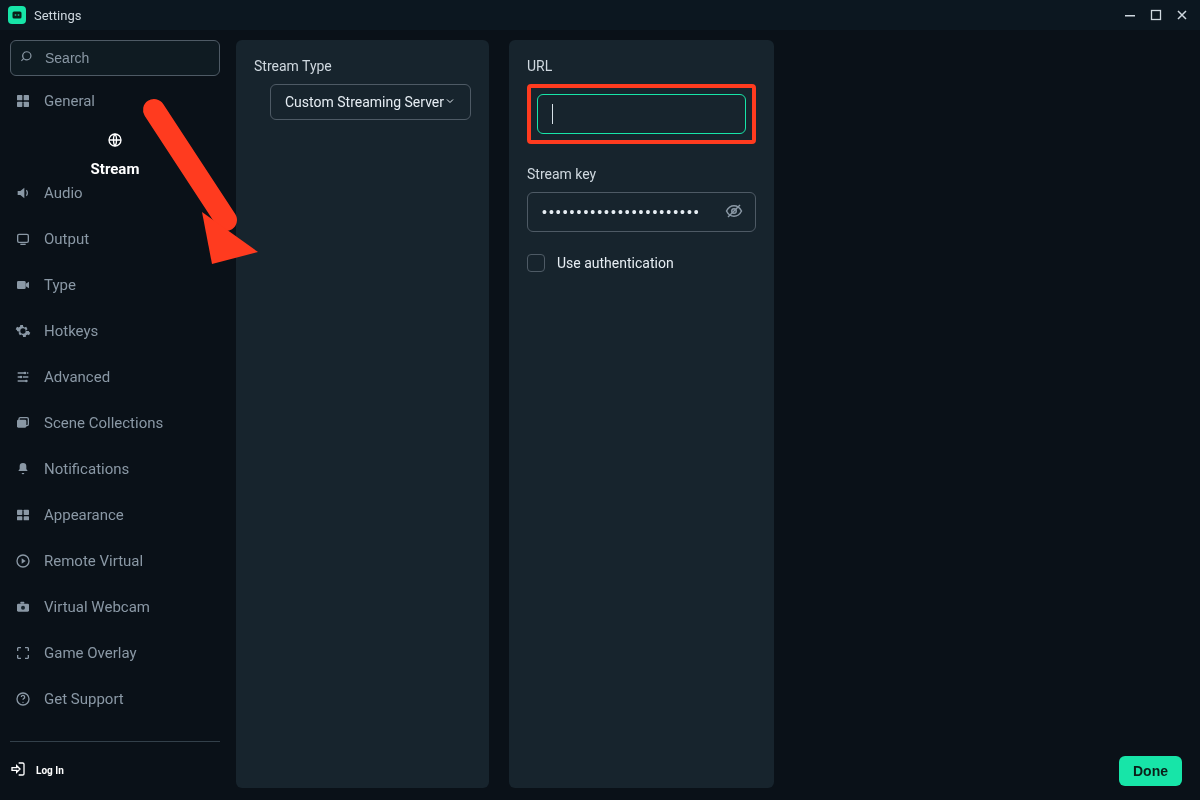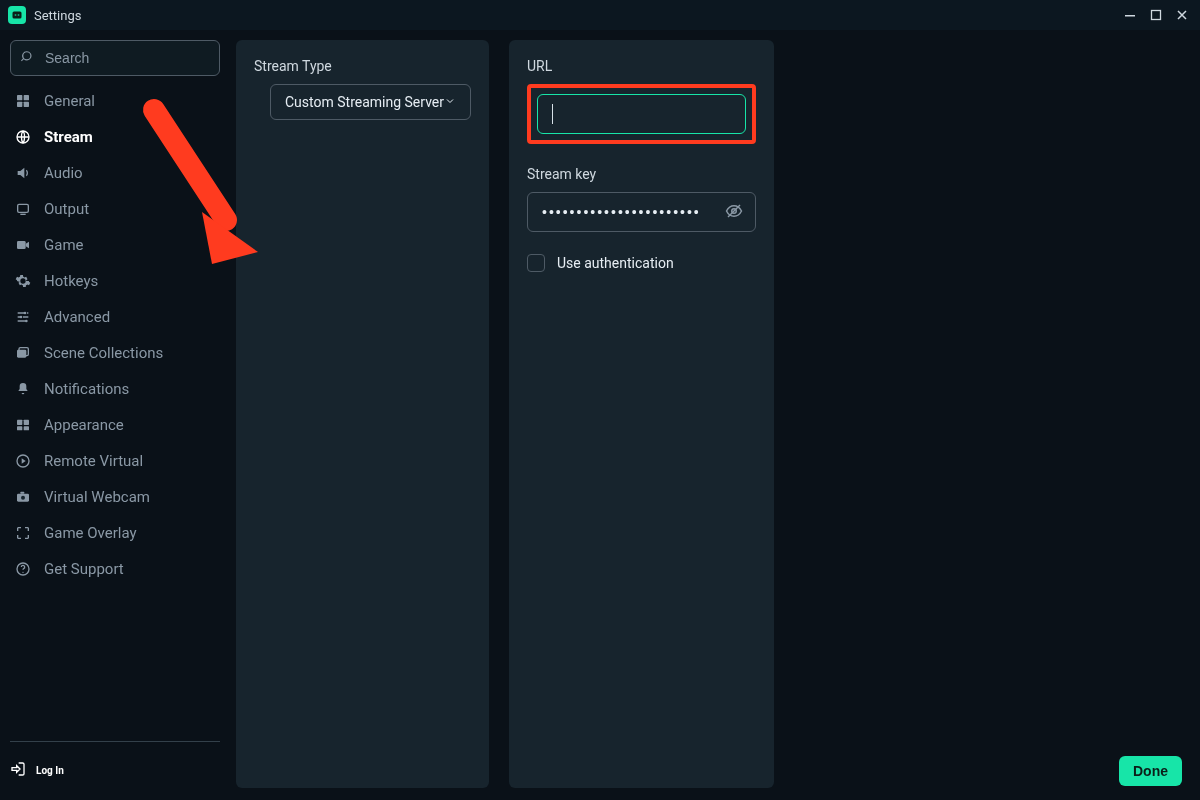--- a/index.html
+++ b/index.html
@@ -65,29 +65,29 @@
     border:1px solid var(--border);border-radius:6px;
     background:var(--panel2);
     margin-bottom:10px;
   }
   .search svg{width:14px;height:14px;fill:var(--muted);}
   .search input{
     flex:1;border:none;outline:none;background:transparent;color:var(--text);
     font-size:14px;
   }
   .search input::placeholder{color:var(--muted);}
-  .nav{display:flex;flex-direction:column;gap:6px;}
+  .nav{display:flex;flex-direction:column;gap:16px;}
   .nav-item{
     display:flex;align-items:center;gap:12px;
     height:30px;padding:0 4px;color:var(--muted);
     border-radius:4px;
   }
   .nav-item .ico{width:18px;display:flex;justify-content:center;}
   .nav-item .ico svg{width:16px;height:16px;fill:currentColor;}
-  .nav-item.active{color:#fff;font-weight:700;}
+  .nav-item.active{color:#fff;font-weight:700;flex-direction:column;}
   .nav-label{font-size:15px;}
 
   .sidebar-bottom{
     margin-top:auto;padding-top:10px;
     border-top:1px solid var(--border-soft);
   }
   .login{
     display:flex;align-items:center;gap:10px;
     height:36px;color:#fff;font-weight:700;font-size:10px;
   }
@@ -240,21 +240,21 @@
             </span>
           <span class="nav-label">Output</span>
         </div>
         <div class="nav-item">
           <span class="ico">
               <svg viewBox="0 0 24 24">
                 <rect x="3" y="6" width="13" height="12" rx="2"></rect>
                 <path d="M16 10l5-3v10l-5-3z"></path>
               </svg>
             </span>
-          <span class="nav-label">Game</span>
+          <span class="nav-label">Type</span>
         </div>
         <div class="nav-item">
           <span class="ico">
               <svg viewBox="0 0 24 24">
                 <path d="M12 8a4 4 0 1 0 0 8 4 4 0 0 0 0-8zm9 4a7 7 0 0 1-.1 1.2l2.1 1.6-2 3.4-2.5-1a7 7 0 0 1-2 1.2l-.4 2.6h-4l-.4-2.6a7 7 0 0 1-2-1.2l-2.5 1-2-3.4 2.1-1.6A7 7 0 0 1 3 12a7 7 0 0 1 .1-1.2L1 9.2l2-3.4 2.5 1a7 7 0 0 1 2-1.2L7.9 3h4l.4 2.6a7 7 0 0 1 2 1.2l2.5-1 2 3.4-2.1 1.6c.1.4.1.8.1 1.2z"></path>
               </svg>
             </span>
           <span class="nav-label">Hotkeys</span>
         </div>
         <div class="nav-item">

